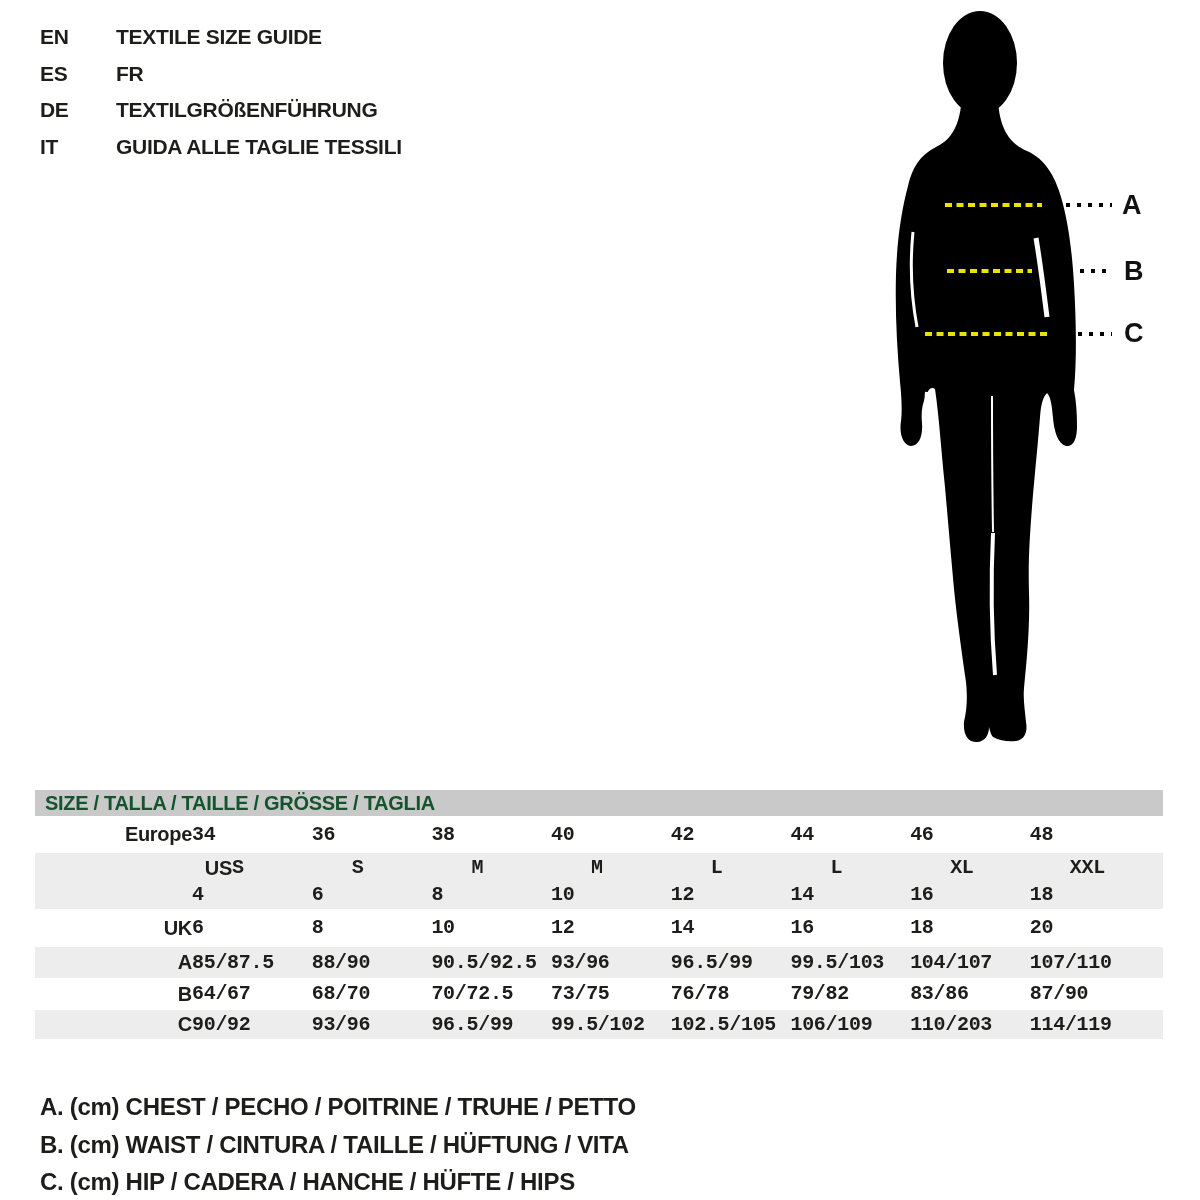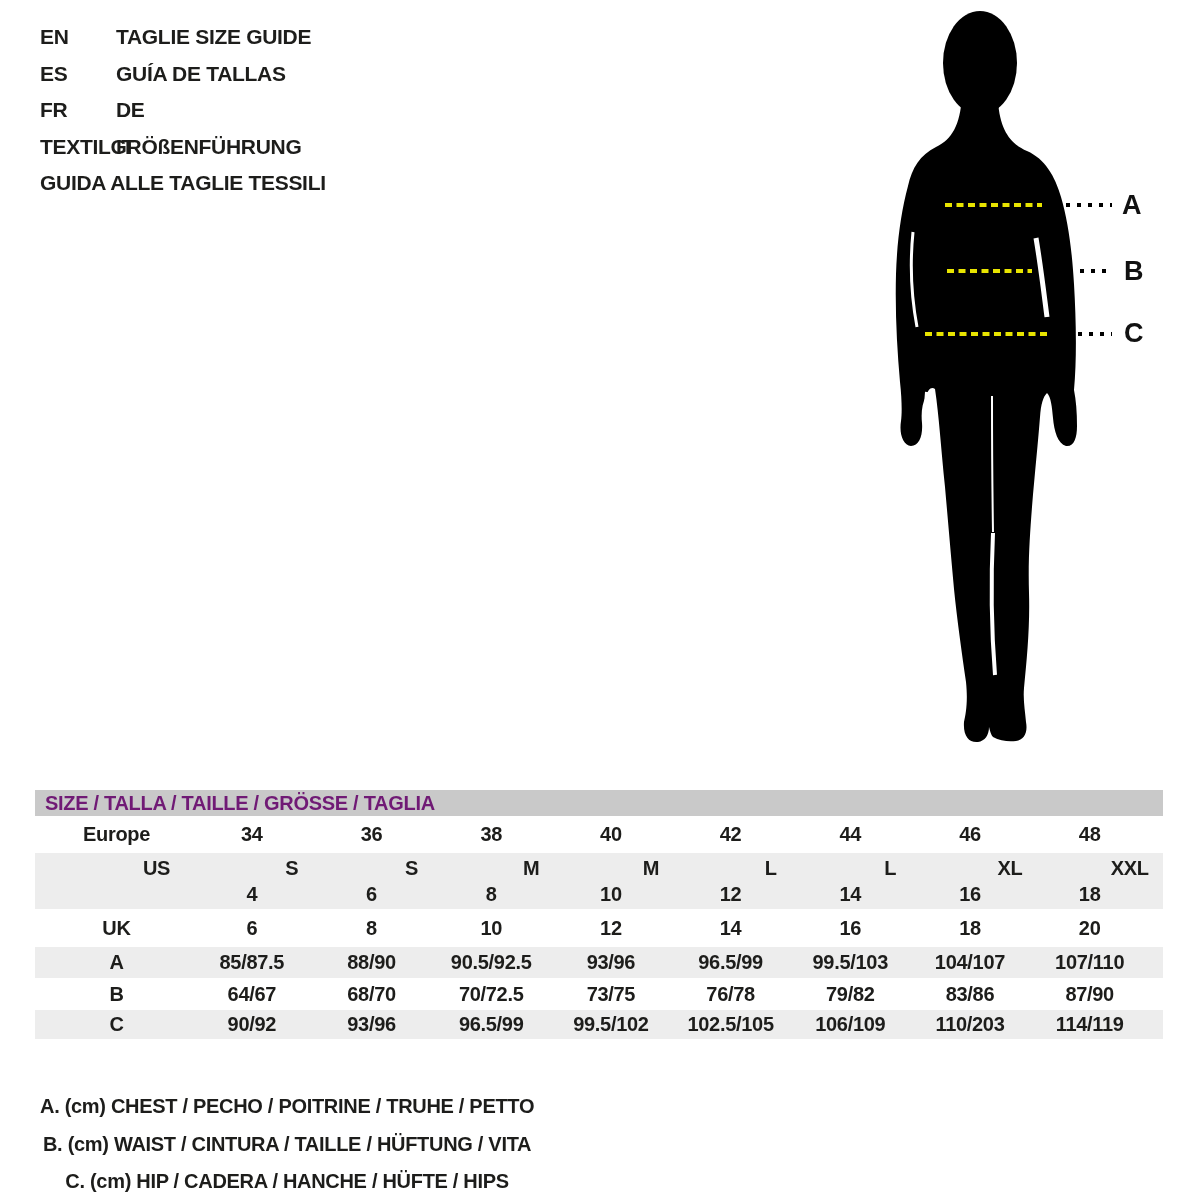--- a/index.html
+++ b/index.html
@@ -74,68 +74,66 @@
   }
   .size-table .thead {
     height: 26px;
     line-height: 26px;
     background: var(--header-bg, #c9c9c9);
     font-size: 20px;
     font-weight: bold;
     letter-spacing: -0.3px;
     padding-left: 10px;
     box-sizing: border-box;
-    color: #701a75;
+    color: #14532d;
     white-space: nowrap;
   }
   .trow {
     display: grid;
     grid-template-columns: 157px repeat(8, 119.7px);
     font-size: 20px;
     font-weight: bold;
     letter-spacing: -0.3px;
   }
   .trow.band { background: var(--band-bg, #ededed); }
-  .trow .rlabel { text-align: center; padding-left: 6px; }
-  .trow .val   { text-align: center; }
+  .trow .rlabel { text-align: right; padding-left: 6px; }
+  .trow .val   { text-align: left; font-family: Liberation Mono, monospace; }
   
   .trow:nth-child(1) { height: 37px; line-height: 37px; }
   .trow:nth-child(2) { height: 28px; line-height: 30px; padding-left: 40px; }
   .trow:nth-child(3) { height: 28px; line-height: 27px; }
   .trow:nth-child(4) { height: 38px; line-height: 38px; }
   .trow:nth-child(5) { height: 31px; line-height: 31px; }
   .trow:nth-child(6) { height: 32px; line-height: 32px; }
   .trow:nth-child(7) { height: 29px; line-height: 29px; }
 
   
   .legend {
     position: absolute;
     left: 40px;
     top: 1088px;
   }
   .legend .line {
     height: 37.5px;
     line-height: 37.5px;
-    font-size: 20px;
-    font-weight: bold;
-    letter-spacing: -0.3px;
-    white-space: nowrap;
-    text-align: center;
+    font-size: 24px;
+    font-weight: bold;
+    letter-spacing: -0.3px;
+    white-space: nowrap;
   }
 </style>
 </head>
 <body>
 
 <div class="page">
 
   <div class="langs">
     <div class="cell">EN</div>
-    <div class="cell">TAGLIE SIZE GUIDE</div>
+    <div class="cell">TEXTILE SIZE GUIDE</div>
     <div class="cell">ES</div>
-    <div class="cell">GUÍA DE TALLAS</div>
     <div class="cell">FR</div>
     <div class="cell">DE</div>
     <div class="cell">TEXTILGRÖßENFÜHRUNG</div>
     <div class="cell">IT</div>
     <div class="cell">GUIDA ALLE TAGLIE TESSILI</div>
   </div>
 
   <svg class="figure-svg" viewBox="0 0 310 745" aria-hidden="true">
 
     <ellipse cx="130" cy="63" rx="37" ry="52" fill="#000000"></ellipse>

